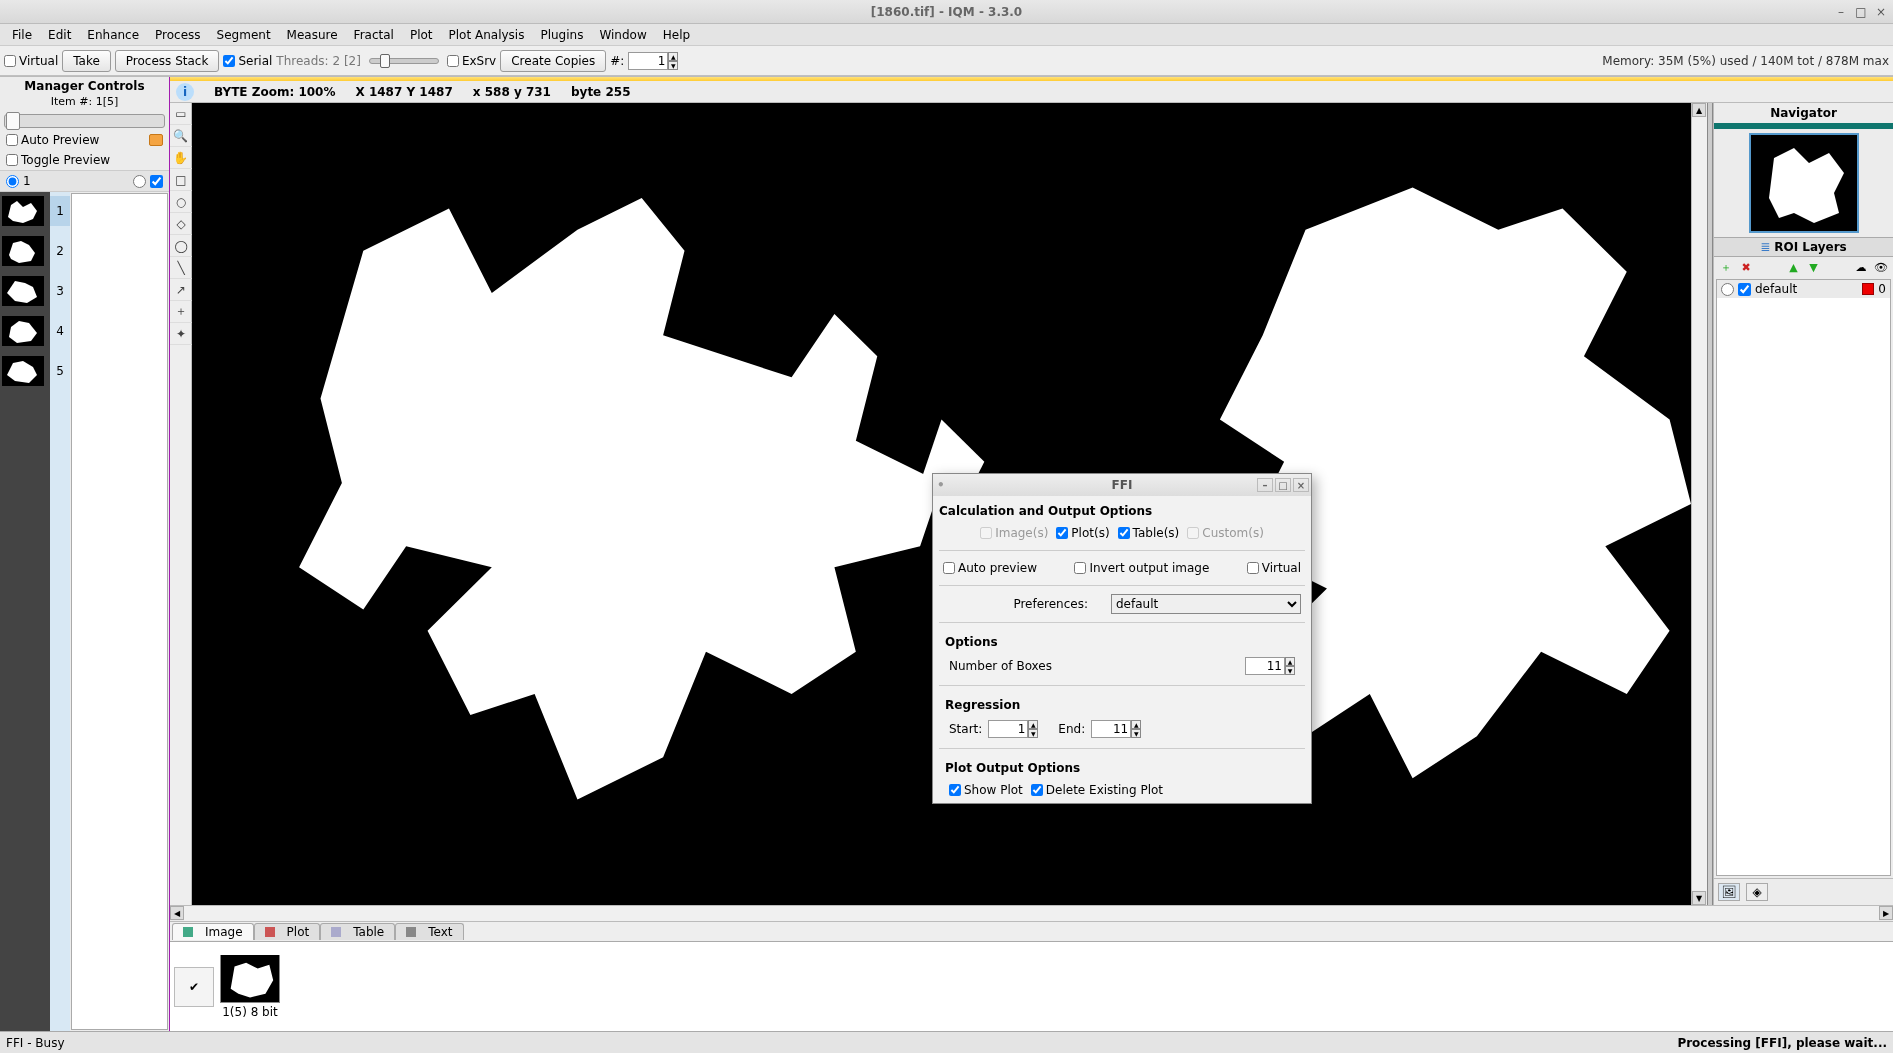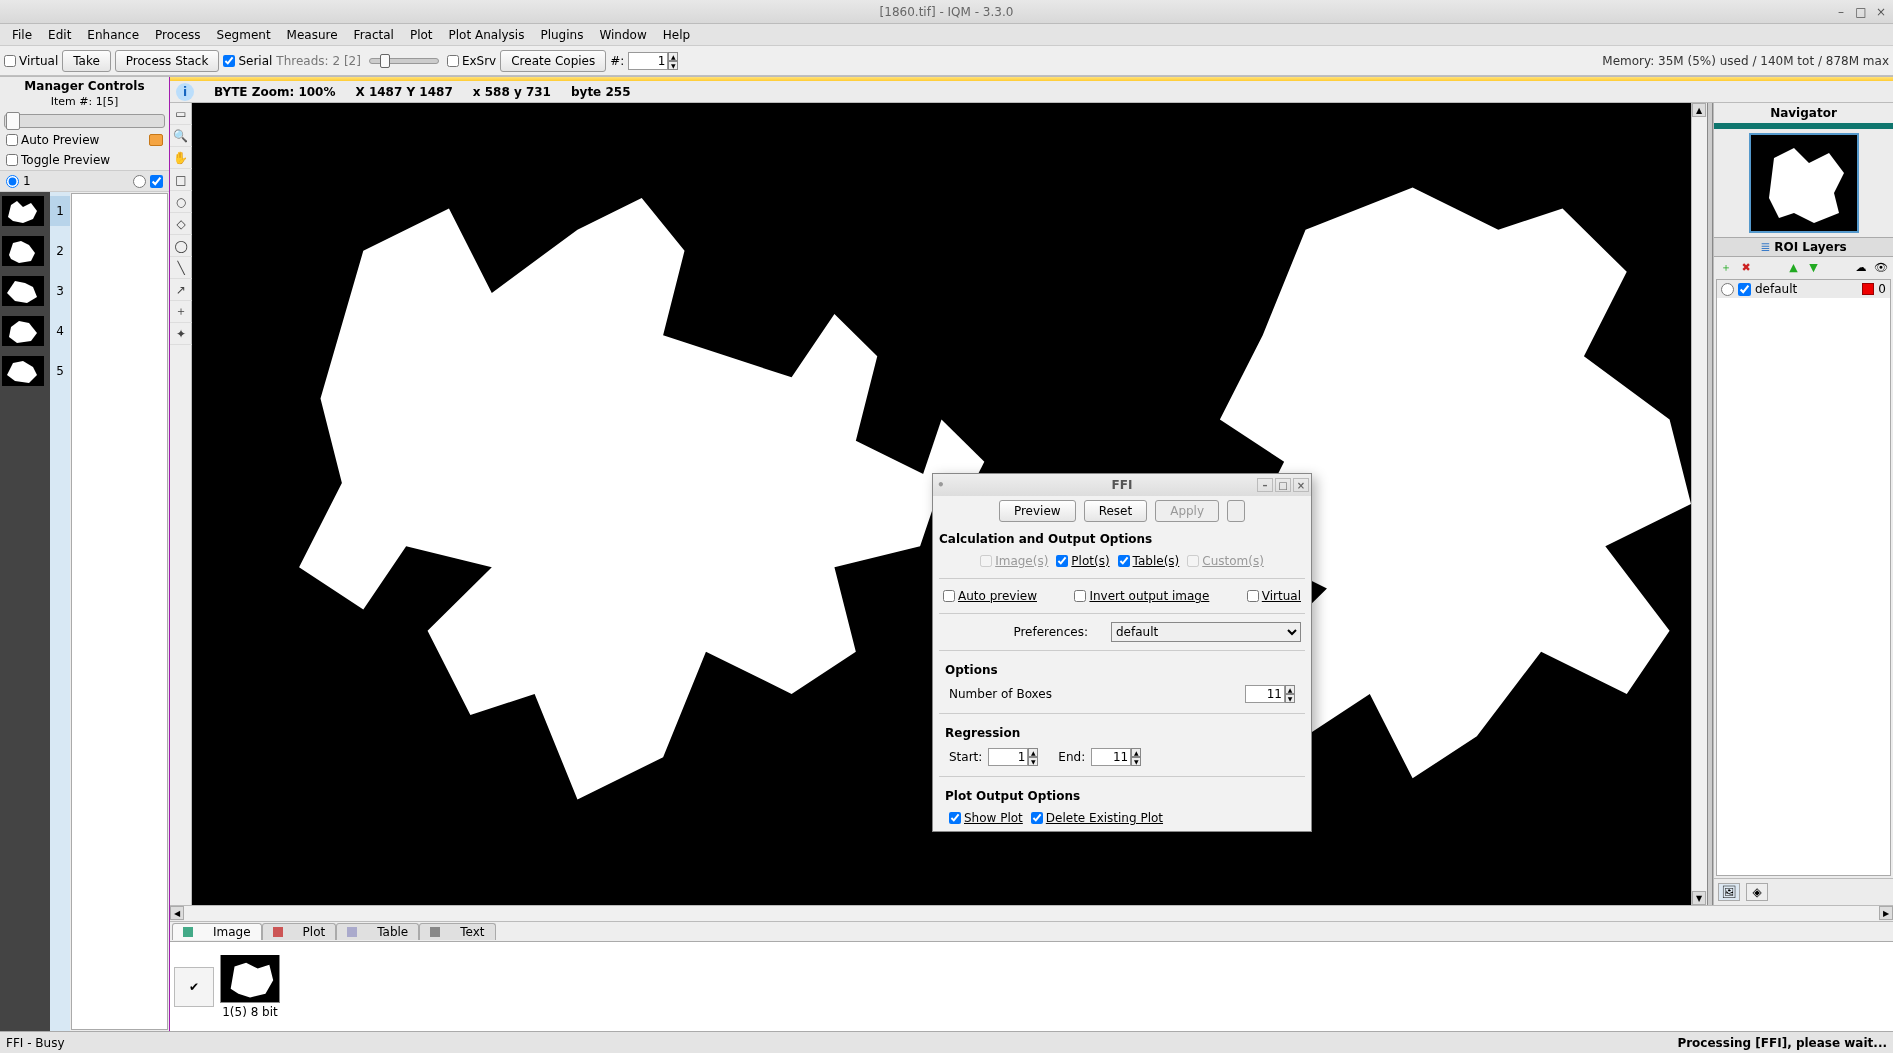--- a/index.html
+++ b/index.html
@@ -1,18 +1,18 @@
 <!DOCTYPE html>
 <html><head>
 <meta charset="utf-8">
 <style>
 * { box-sizing: border-box; margin: 0; padding: 0; font-family: "DejaVu Sans", Arial, sans-serif; font-size: 12px; }
 body { background: #e0e0e0; width: 1893px; height: 1053px; overflow: hidden; display: flex; flex-direction: column; }
 .title-bar { height: 24px; background: linear-gradient(#e8e8e8,#d8d8d8); display:flex; align-items:center; justify-content:center; position:relative; border-bottom:1px solid #bbb;}
-.title-bar .t { color:#666; font-weight:normal; }
+.title-bar .t { color:#666; font-weight:bold; }
 .title-bar .ctrls { position:absolute; right:4px; display:flex; gap:4px; }
 .title-bar .ctrls span { width:16px; height:14px; display:flex; align-items:center; justify-content:center; color:#555; border:1px solid transparent; }
 .menubar { height: 22px; background: #e4e4e4; display:flex; align-items:center; padding:0 4px; border-bottom:1px solid #ccc; }
 .menubar span { padding:2px 8px; }
 .toolbar { height: 30px; background: #efefef; display:flex; align-items:center; padding:2px 4px; gap:4px; border-bottom:1px solid #c0c0c0; }
 .chk { display:flex; align-items:center; gap:3px; }
 .chk input { width:12px; height:12px; }
 .btn { background: linear-gradient(#fdfdfd,#e5e5e5); border:1px solid #9a9a9a; border-radius:3px; padding:2px 10px; height:22px; display:flex; align-items:center; }
 .spinner { display:flex; align-items:center; }
 .spinner input { width:40px; height:18px; text-align:right; border:1px solid #999; background:#fff; padding:0 2px; }
@@ -45,21 +45,21 @@
 .right { width:180px; background:#ececec; display:flex; flex-direction:column; border-left:1px solid #bbb;}
 .right h3 { text-align:center; padding:3px; font-weight:bold; border-bottom:6px solid #0f766e;}
 .nav-thumb { margin:4px auto; border:2px solid #5599cc; width:110px; height:100px; background:#000; display:flex; align-items:center; justify-content:center;}
 .roi-head { display:flex; align-items:center; justify-content:center; gap:4px; background:#ddd; padding:2px; border-top:1px solid #aaa; border-bottom:1px solid #aaa;}
 .roi-tools { display:flex; gap:4px; padding:2px 4px; align-items:center;}
 .roi-tools span { width:16px; height:16px; display:flex; align-items:center; justify-content:center; font-size:11px;}
 .roi-list { flex:1; background:#fff; margin:2px; border:1px solid #aaa;}
 .roi-row { display:flex; align-items:center; gap:4px; padding:2px 4px; background:#eaeaea;}
 .roi-row .sw { width:12px; height:12px; background:#e00; border:1px solid #900;}
 .tabs { height:20px; background:#eee; display:flex; align-items:center; padding:0 2px; border-top:1px solid #bbb;}
-.tabs .tab { display:flex; align-items:center; gap:20px; padding:1px 10px; border:1px solid #aaa; background:#f8f8f8; border-bottom:none; border-top-left-radius:3px; border-top-right-radius:3px;}
+.tabs .tab { display:flex; align-items:center; gap:12px; padding:1px 10px; border:1px solid #aaa; background:#f8f8f8; border-bottom:none; border-top-left-radius:3px; border-top-right-radius:3px;}
 .tabs .tab.inactive { background:#e0e0e0;}
 .tabs .tab .ic { width:10px; height:10px; }
 .bottom-tray { height:90px; background:#fff; border-top:1px solid #aaa; display:flex; align-items:center; padding:4px; gap:6px;}
 .bottom-tray .item { display:flex; flex-direction:column; align-items:center; gap:2px;}
 .bottom-tray .item .im { width:60px; height:48px; background:#000; border:1px solid #888; display:flex; align-items:center; justify-content:center;}
 .bottom-tray .tool { width:40px; height:40px; border:1px solid #bbb; background:#f4f4f4; display:flex; align-items:center; justify-content:center;}
 .status { height:22px; background:#e4e4e4; border-top:1px solid #aaa; display:flex; align-items:center; justify-content:space-between; padding:0 6px;}
 .scrollbar-v { width:16px; background:#eaeaea; border-left:1px solid #bbb; display:flex; flex-direction:column;}
 .scrollbar-v .arr, .scrollbar-h .arr { width:14px; height:14px; background:#ddd; border:1px solid #aaa; display:flex; align-items:center; justify-content:center; font-size:8px;}
 .scrollbar-v .track { flex:1; background:#f0f0f0;}
@@ -70,21 +70,21 @@
 .dialog .dtitle { height:22px; background:linear-gradient(#eee,#ddd); display:flex; align-items:center; justify-content:center; position:relative; font-weight:bold; color:#555;}
 .dialog .dtitle .dctr { position:absolute; right:2px; display:flex; gap:2px;}
 .dialog .dtitle .dctr span { width:16px; height:14px; display:flex; align-items:center; justify-content:center; border:1px solid #bbb; font-size:10px; color:#666;}
 .dialog .dtitle .dotl { position:absolute; left:4px; color:#999;}
 .dialog .dbody { padding:4px 6px; display:flex; flex-direction:column; gap:6px;}
 .dialog .brow { display:flex; justify-content:center; gap:8px;}
 .dialog .brow .dlgbtn { background:linear-gradient(#fff,#e6e6e6); border:1px solid #999; border-radius:3px; padding:3px 14px;}
 .dialog .brow .dlgbtn.disabled { color:#999; background:#eee;}
 .dialog .section-title { color:#000; font-weight:bold; margin-top:4px;}
 .dialog .opts { display:flex; gap:8px; flex-wrap:wrap; padding:2px 4px;}
-.dialog .opts label { display:flex; align-items:center; gap:3px;text-decoration:underline;}
+.dialog .opts label { display:flex; align-items:center; gap:3px;}
 .dialog .opts label.disabled { color:#999;}
 .dialog hr { border:none; border-top:1px solid #ccc; margin:2px 0;}
 .dialog .pref { display:flex; align-items:center; gap:23px; justify-content:flex-end; padding:0 4px;}
 .dialog .pref select { flex:0 0 190px; height:20px; border:1px solid #888;}
 .dialog .method-box { border:1px solid #ccc; margin:0 4px; padding:4px 6px;}
 .dialog .method-box .mt { font-weight:bold; margin-bottom:4px;}
 .dialog .method-box .ml { padding:1px 0 1px 10px;}
 .dialog .fld { display:flex; align-items:center; gap:6px; padding:2px 10px;}
 .dialog .regress { display:flex; gap:20px; padding:2px 10px;}
 .memory { margin-left:auto; color:#333; }
@@ -254,26 +254,20 @@
           <div class="dtitle">
             <span class="dotl">•</span>
             <span>FFI</span>
             <div class="dctr">
               <span>–</span>
               <span>□</span>
               <span>×</span>
             </div>
           </div>
           <div class="dbody">
-            <div class="brow">
-              <button class="dlgbtn">Preview</button>
-              <button class="dlgbtn">Reset</button>
-              <button class="dlgbtn disabled">Apply</button>
-              <button class="dlgbtn disabled" style="width:18px;padding:3px;"></button>
-            </div>
             <b class="section-title">Calculation and Output Options</b>
             <div class="opts" style="justify-content:center;">
               <label class="chk disabled">
                   <input type="checkbox" disabled="" style="">
                   <span>Image(s)</span>
                 </label>
               <label class="chk">
                   <input type="checkbox" checked="" style="">
                   <span>Plot(s)</span>
                 </label>

